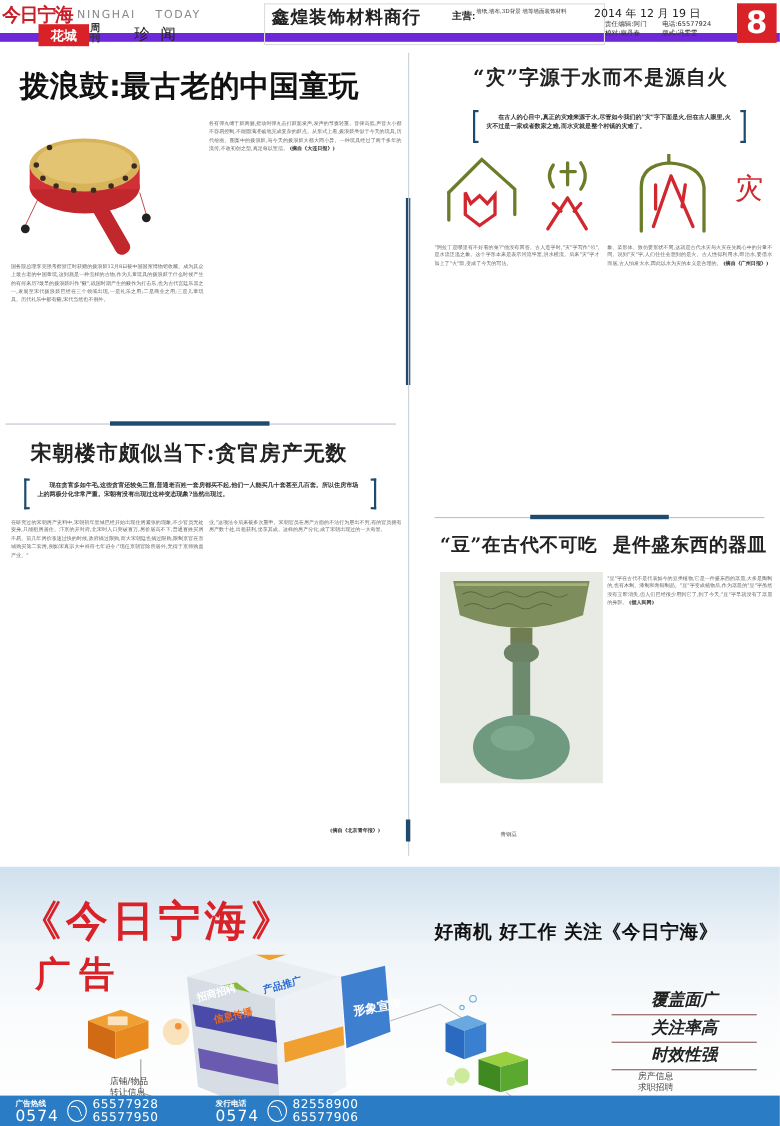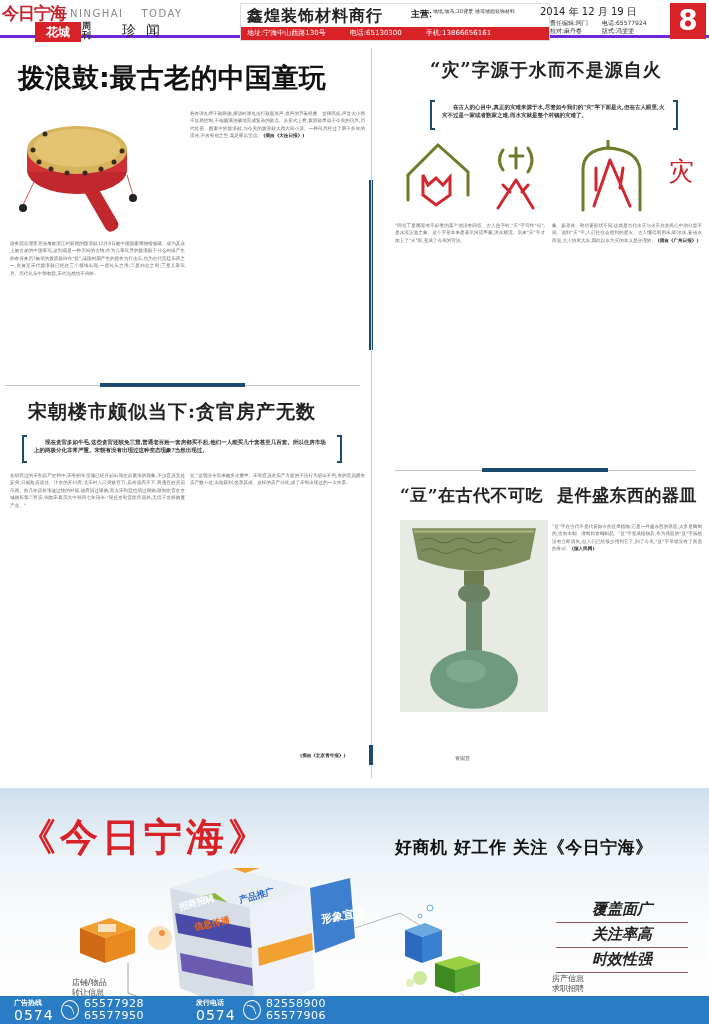--- a/index.html
+++ b/index.html
@@ -1,20 +1,20 @@
 <!DOCTYPE html>
 <html><head>
 <meta charset="utf-8">
 <style>
   * { box-sizing: border-box; margin: 0; padding: 0; }
   html, body { width: 709px; height: 1024px; background: #fff; overflow: hidden; }
   body { font-family: "DejaVu Serif", "Liberation Serif", serif; color: #222; position: relative; }
 
   
-  .masthead { position: absolute; left: 0; top: 0; width: 709px; height: 38px; border-bottom: 3px solid #6d28d9; }
+  .masthead { position: absolute; left: 0; top: 0; width: 709px; height: 38px; border-bottom: 8px solid #6d28d9; }
   .logo-cn { position: absolute; left: 2px; top: 2px; font-size: 17px; color: #c8202a; font-weight: bold; font-family: "DejaVu Serif", serif; letter-spacing: -1px; }
   .logo-en { position: absolute; left: 70px; top: 8px; font-size: 10px; font-family: "DejaVu Sans", sans-serif; color: #888; font-weight: normal; letter-spacing: 1.5px; }
   .logo-en span { margin-right: 18px; }
   .section-box { position: absolute; left: 35px; top: 22px; width: 46px; height: 20px; background: #d92128; color: #fff; font-size: 12px; text-align: center; line-height: 20px; font-weight: bold; }
   .weekly { position: absolute; left: 82px; top: 22px; font-size: 9px; line-height: 9px; color: #333; font-weight: bold; width: 10px; }
   .column-name { position: absolute; left: 122px; top: 22px; font-size: 14px; letter-spacing: 10px; color: #222; }
 
   .ad-top { position: absolute; left: 240px; top: 3px; width: 310px; height: 38px; border: 1px solid #ddd; }
   .ad-top-name { position: absolute; left: 6px; top: 2px; font-size: 16px; font-weight: bold; font-family: "DejaVu Sans", sans-serif; color: #222; letter-spacing: 1px; }
   .ad-top-main { position: absolute; left: 170px; top: 4px; font-size: 9px; font-weight: bold; font-family: Liberation Sans, sans-serif; }
@@ -60,21 +60,21 @@
   .art4 { position: absolute; left: 552px; top: 523px; width: 150px; height: 220px; }
 
   
   .ad-bottom { position: absolute; left: 0; top: 788px; width: 709px; height: 236px; background: linear-gradient(180deg, #cfe0ee 0%, #eef4f8 30%, #fbfcfd 60%, #fff 100%); overflow: hidden; }
   .ad-slogan { position: absolute; left: 140px; top: 2px; font-size: 15px; font-style: italic; color: #2b3a4a; font-family: "DejaVu Sans", sans-serif; white-space: nowrap; letter-spacing: -0.5px; }
   .ad-brand { position: absolute; left: 18px; top: 24px; font-size: 38px; color: #d92128; font-weight: bold; font-family: "DejaVu Serif", serif; letter-spacing: 4px; }
   .ad-guanggao { position: absolute; left: 32px; top: 76px; font-size: 32px; color: #d92128; font-weight: bold; font-family: "DejaVu Sans", sans-serif; letter-spacing: 8px; }
   .ad-tagline { position: absolute; left: 395px; top: 48px; font-size: 17px; font-weight: bold; color: #111; font-family: "DejaVu Sans", sans-serif; letter-spacing: 0.5px; }
   .ad-features { position: absolute; left: 556px; top: 110px; width: 132px; }
   .ad-feat { font-size: 15px; font-weight: bold; font-style: italic; color: #222; text-align: center; padding: 2px 0 3px; border-bottom: 1.5px solid #8b5a5a; font-family: "DejaVu Serif", serif; }
-  .ad-note { position: absolute; font-size: 8px; line-height: 10px; color: #444; font-family: "DejaVu Sans", sans-serif; }
+  .ad-note { position: absolute; font-size: 8px; line-height: 10px; color: #444; font-family: "DejaVu Sans", sans-serif; margin-left: 28px; }
   .ad-footer { position: absolute; left: 0; top: 996px; width: 709px; height: 28px; background: #2a7cc4; color: #fff; font-family: "DejaVu Sans", sans-serif; }
   .ft-block { position: absolute; top: 2px; height: 24px; }
   .ft-label { position: absolute; left: 0; top: 0; font-size: 7px; font-weight: bold; }
   .ft-area { position: absolute; left: 0; top: 9px; font-size: 14px; letter-spacing: 1px; }
   .ft-phone-icon { position: absolute; left: 47px; top: 2px; width: 18px; height: 20px; border: 1.5px solid #fff; border-radius: 50%; }
   .ft-phone-icon::after { content: ""; position: absolute; left: 4px; top: 3px; width: 6px; height: 11px; border: 1.5px solid #fff; border-left: none; border-bottom: none; border-radius: 0 8px 0 0; transform: rotate(-20deg); }
   .ft-nums { position: absolute; left: 70px; top: 0; font-size: 11px; line-height: 12px; letter-spacing: 0.5px; }
   .ft-address { position: absolute; left: 392px; top: 6px; font-size: 12px; font-weight: bold; white-space: nowrap; }
 
   .cube { position: absolute; }
@@ -88,25 +88,20 @@
     <span>NINGHAI</span><span>TODAY</span>
   </div>
   <div class="section-box">花城</div>
   <div class="weekly">周刊</div>
   <div class="column-name">珍闻</div>
 
   <div class="ad-top">
     <div class="ad-top-name">鑫煌装饰材料商行</div>
     <div class="ad-top-main">主营:</div>
     <div class="ad-top-desc">墙纸,墙布,3D背景 墙等墙面装饰材料</div>
-    <div class="ad-top-bar">
-      <span>地址:宁海中山西路130号</span>
-      <span>电话:65130300</span>
-      <span>手机:13866656161</span>
-    </div>
   </div>
 
   <div class="date">2014 年 12 月 19 日</div>
   <div class="credits">
     <span>责任编辑:阿门</span>
     <span>电话:65577924</span>
     <span>校对:麻丹春</span>
     <span>版式:冯雯雯</span>
   </div>
   <div class="page-num">8</div>
@@ -211,20 +206,21 @@
   <ellipse cx="66" cy="185" rx="20" ry="14" fill="#8ab49a" opacity="0.6"></ellipse>
 </svg>
 <div class="vessel-caption">青铜豆</div>
 <div class="body-text art4">
   <span>"豆"字在古代不是代表如今的豆类植物,它是一件盛东西的器皿,大多是陶制的,也有木制、漆制和青铜制品。"豆"字变成植物后,作为器皿的"豆"字虽然没有立即消失,但人们已经很少用到它了,到了今天,"豆"字早就没有了器皿的身影。</span>
   <span class="source">(据人民网)</span>
 </div>
 
 <div class="ad-bottom">
   <div class="ad-brand">《今日宁海》</div>
+  <div class="ad-guanggao">广告</div>
   <div class="ad-tagline">好商机 好工作 关注《今日宁海》</div>
 
   <svg class="cube" style="left:80px; top:80px;" width="420" height="160" viewBox="0 0 420 160">
 
     <g transform="translate(0,50)">
       <polygon points="0,10 30,0 55,10 25,20" fill="#f0a030"></polygon>
       <polygon points="0,10 25,20 25,45 0,35" fill="#d06a15"></polygon>
       <polygon points="25,20 55,10 55,35 25,45" fill="#e88a20"></polygon>
       <rect x="18" y="6" width="18" height="8" fill="#fff" opacity="0.7"></rect>
     </g>

